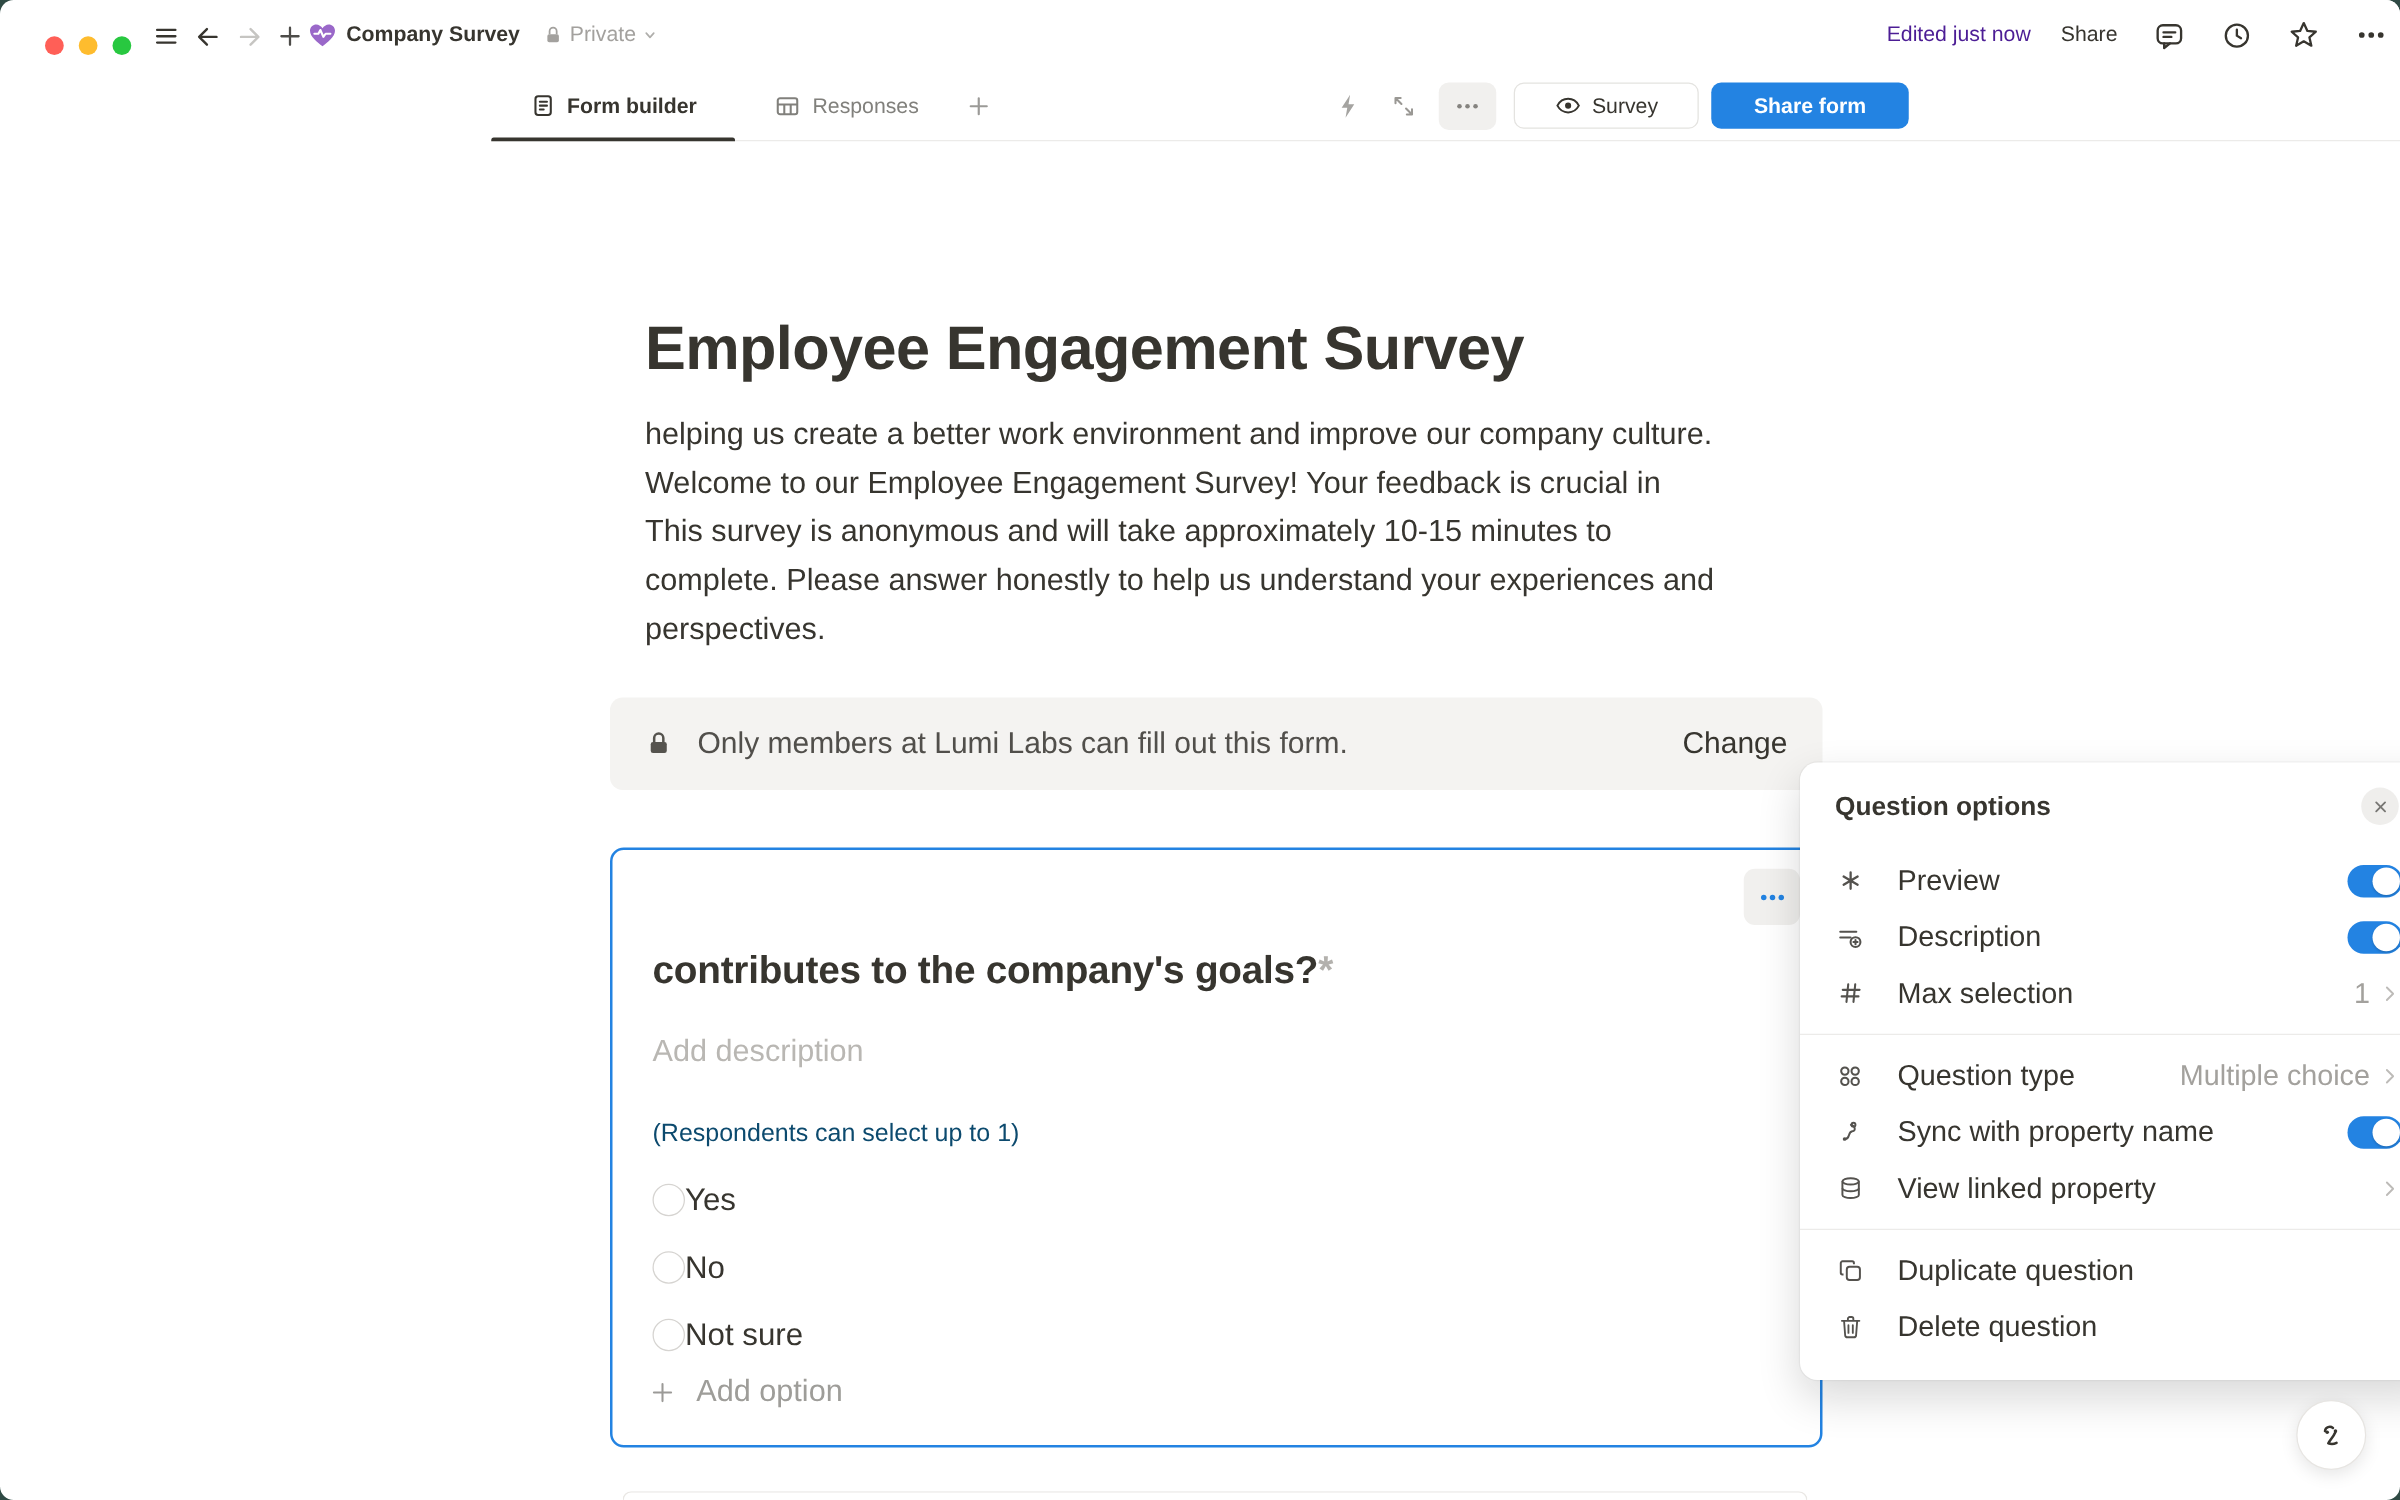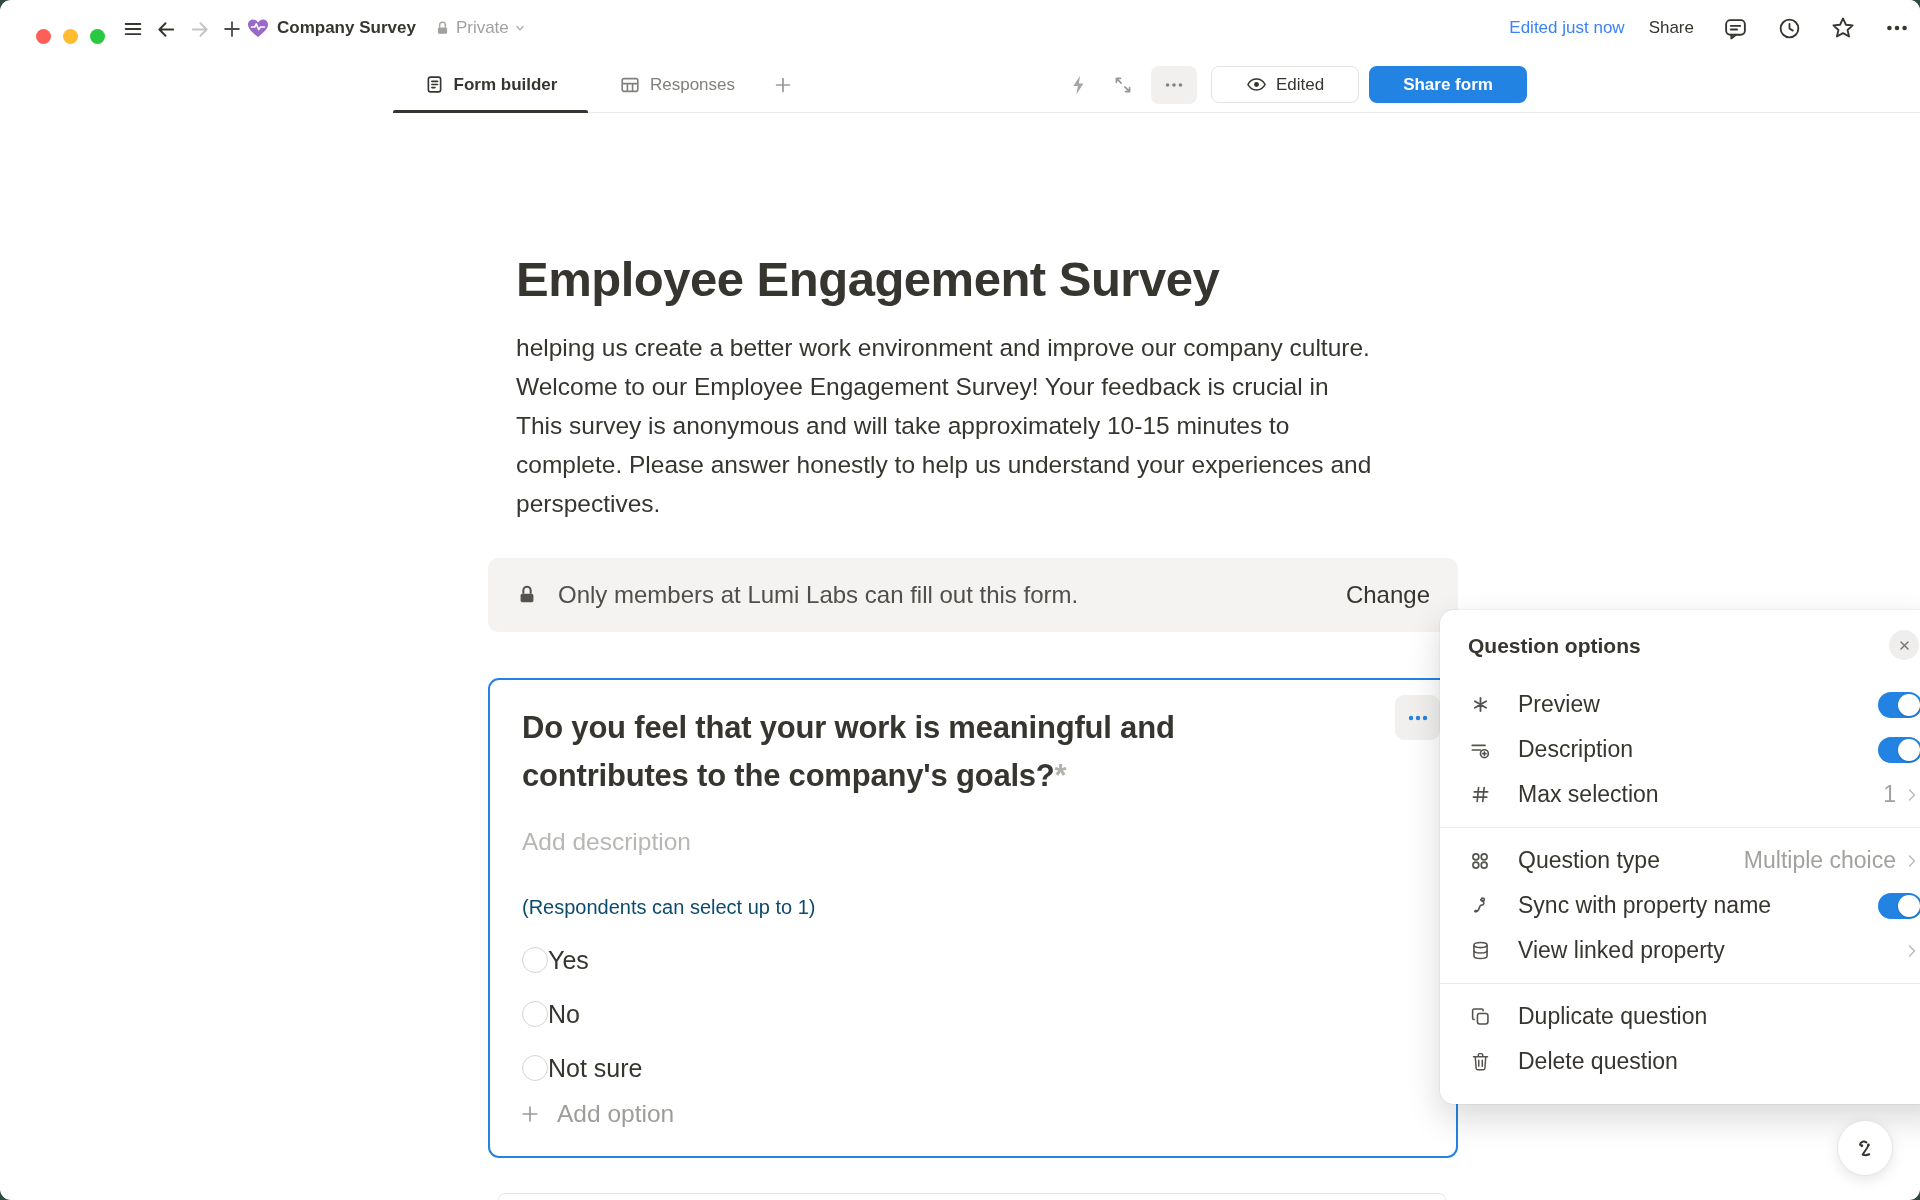--- a/index.html
+++ b/index.html
@@ -19,21 +19,21 @@
   .traffic span{width:15px;height:15px;border-radius:50%;display:block;cursor:default;}
   .tl-red{background:#FF5F57}.tl-yellow{background:#FEBC2E}.tl-green{background:#28C840}
   .nav-icons{position:absolute;left:104px;top:16px;display:flex;gap:7px;align-items:center;}
   .icon-btn{width:26px;height:26px;display:flex;align-items:center;justify-content:center;border-radius:5px;}
   .doc-title{position:absolute;left:230px;top:13px;display:flex;align-items:center;height:30px;}
   .doc-title .heart{width:24px;height:24px;}
   .doc-name{margin-left:7px;font-size:17px;font-weight:600;color:#37352F;}
   .privacy{display:flex;align-items:center;margin-left:18px;color:#A3A19E;}
   .privacy .lbl{font-size:17px;margin:0 2px 0 5px;}
   .tb-right{position:absolute;right:26px;top:13px;display:flex;align-items:center;gap:28px;height:30px;}
-  .edited{font-size:17px;color:#3b82f6;}
+  .edited{font-size:17px;color:#4c1d95;}
   .share-lbl{font-size:17px;color:#37352F;margin-left:-4px;}
 
   
   .tabstrip{position:absolute;left:0;top:57px;width:100%;height:56px;background:#fff;}
   .tabstrip .strip-border{position:absolute;left:393px;right:0;bottom:0;height:1px;background:#ECEBE9;}
   .tab{position:absolute;top:0;height:55px;display:flex;align-items:center;gap:9px;cursor:pointer;}
   .tab-fb{left:393px;width:195px;justify-content:center;font-size:17px;font-weight:600;color:#37352F;}
   .tab-fb .underline{position:absolute;left:0;right:0;bottom:-1px;height:3px;background:#37352F;border-radius:2px 2px 0 0;}
   .tab-resp{left:596px;width:162px;justify-content:center;font-size:17px;font-weight:500;color:#81807C;}
   .tab-plus{left:766px;width:34px;justify-content:center;}
@@ -215,21 +215,21 @@
             <circle cx="5" cy="12" r="2"></circle>
             <circle cx="12" cy="12" r="2"></circle>
             <circle cx="19" cy="12" r="2"></circle>
           </svg>
       </span>
       <span class="btn-preview">
         <svg width="21" height="21" viewBox="0 0 24 24">
             <path fill="none" stroke="#37352F" stroke-width="1.8" d="M12 5.8C7.2 5.8 3.7 9.2 2.2 12c1.5 2.8 5 6.2 9.8 6.2s8.3-3.4 9.8-6.2c-1.5-2.8-5-6.2-9.8-6.2Z"></path>
             <circle cx="12" cy="12" r="2.8" fill="#37352F"></circle>
           </svg>
-        <span>Edited</span>
+        <span>Survey</span>
       </span>
       <span class="btn-shareform">
         <span>Share form</span>
       </span>
     </div>
   </div>
 
   <h1 class="page-title">Employee Engagement Survey</h1>
 
   <div class="intro">
@@ -252,21 +252,21 @@
   <div class="qcard">
     <div class="q-more">
       <svg width="24" height="24" viewBox="0 0 24 24" fill="#2383E2">
           <circle cx="5" cy="12" r="2.2"></circle>
           <circle cx="12" cy="12" r="2.2"></circle>
           <circle cx="19" cy="12" r="2.2"></circle>
         </svg>
     </div>
 
     <div class="q-title">
-      <span>Do you feel that your work is meaningful and</span><br>
+      <br>
       <span>contributes to the company's goals?</span><span class="req">*</span>
     </div>
 
     <div class="q-desc">Add description</div>
     <div class="q-hint">(Respondents can select up to 1)</div>
 
     <div class="q-opts">
       <div class="opt-row">
         <span class="radio"></span>
         <span class="opt-label">Yes</span>

